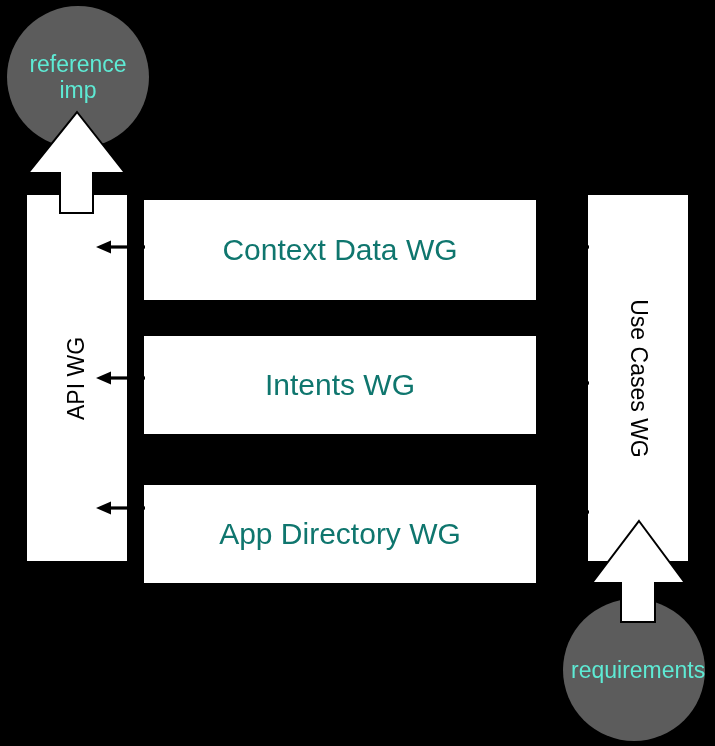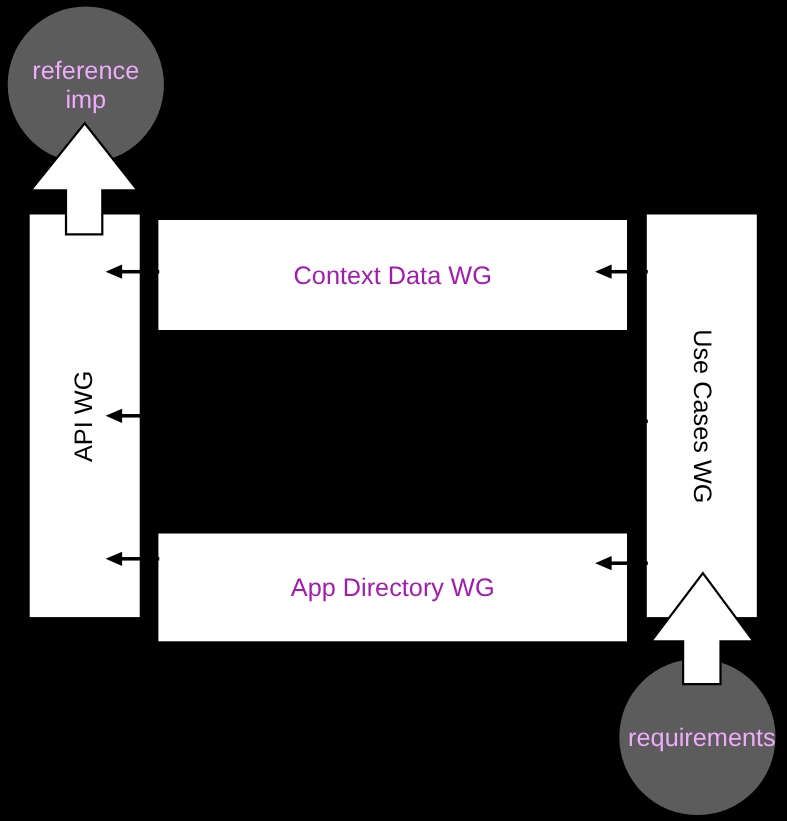--- a/index.html
+++ b/index.html
@@ -15,21 +15,21 @@
       overflow: hidden;
       font-family: "Liberation Sans", "DejaVu Sans", sans-serif;
     }
     
     .bubble {
       position: absolute;
       width: 142px;
       height: 142px;
       border-radius: 50%;
       background: #5c5c5c;
-      color: #f0abfc;
+      color: #5eead4;
       display: flex;
       align-items: center;
       justify-content: center;
       text-align: center;
       font-size: 23px;
       line-height: 26px;
     }
     .bubble-top-left  { left: 7px;   top: 6px; }
     .bubble-bottom-right { left: 563px; top: 599px; }
     .bubble-top-left .bubble-label { width: 112px; }
@@ -50,27 +50,27 @@
     }
     .vbar-left  { left: 27px; }
     .vbar-right { left: 588px; }
     .rot-ccw { transform: rotate(-90deg); white-space: nowrap; }
     .rot-cw  { transform: rotate(90deg);  white-space: nowrap; }
 
     
     .wgbox {
       position: absolute;
       left: 144px;
-      width: 426px;
+      width: 392px;
       background: #ffffff;
-      color: #a21caf;
+      color: #0f766e;
       display: flex;
       align-items: center;
       justify-content: center;
-      font-size: 23px;
+      font-size: 30px;
     }
     .wgbox-1 { top: 200px; height: 100px; }
     .wgbox-2 { top: 336px; height: 98px; }
     .wgbox-3 { top: 461px; height: 98px; margin-top: 24px; }
 
     .abs-svg { position: absolute; display: block; }
   </style>
 </head>
 <body>
 
@@ -85,20 +85,23 @@
 
   <div class="vbar vbar-left">
     <span class="rot-ccw">API WG</span>
   </div>
   <div class="vbar vbar-right">
     <span class="rot-cw">Use Cases WG</span>
   </div>
 
   <div class="wgbox wgbox-1">
     <span>Context Data WG</span>
+  </div>
+  <div class="wgbox wgbox-2">
+    <span>Intents WG</span>
   </div>
   <div class="wgbox wgbox-3">
     <span>App Directory WG</span>
   </div>
 
   <svg class="abs-svg" style="left:26px; top:110px;" width="101" height="105" viewBox="0 0 101 105">
     <polygon points="51,2 99,63 67,63 67,103 34,103 34,63 2,63" fill="#ffffff" stroke="#000000" stroke-width="2" stroke-linejoin="miter"></polygon>
   </svg>
 
   <svg class="abs-svg" style="left:590px; top:519px;" width="97" height="105" viewBox="0 0 97 105">

